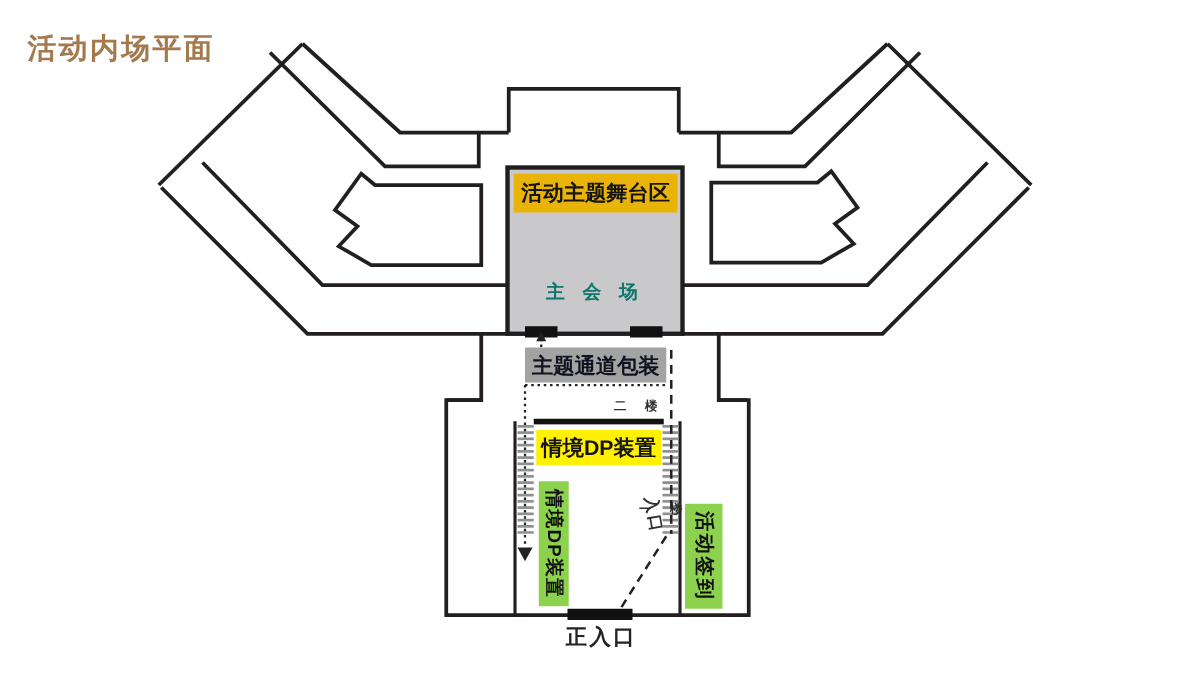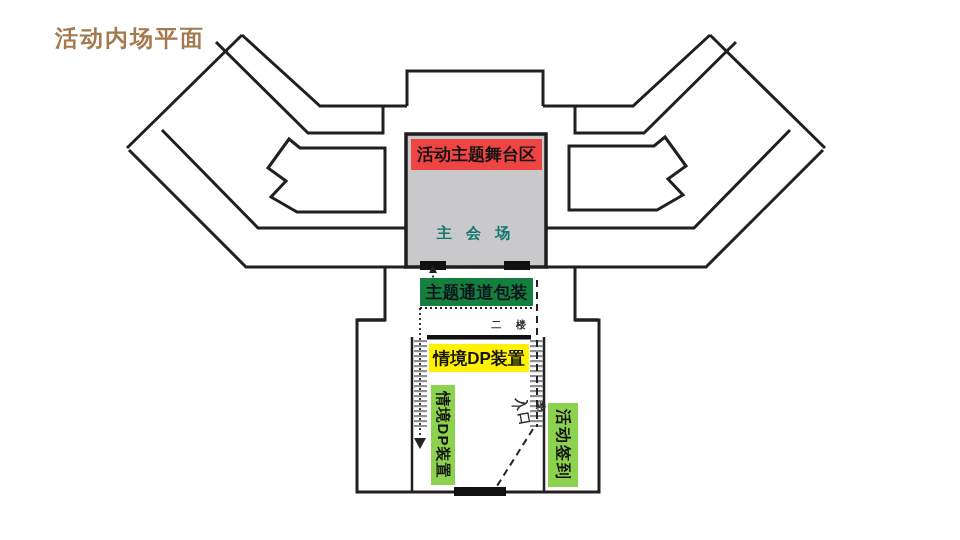--- a/index.html
+++ b/index.html
@@ -1,29 +1,29 @@
 <!DOCTYPE html>
 <html><head>
 <meta charset="utf-8">
 <style>
   html,body{margin:0;padding:0;background:#ffffff;}
   #stage{position:relative;width:960px;height:540px;background:#ffffff;overflow:hidden;
          font-family:"Liberation Sans","DejaVu Sans",sans-serif;}
   #plan-svg{position:absolute;left:0;top:0;}
 
   
-  .plan-title{position:absolute;left:22px;top:24px;width:216px;text-align:center;
+  .plan-title{position:absolute;left:22px;top:24px;width:216px;
     font-family:"Liberation Serif","DejaVu Serif",serif;font-weight:bold;
     font-size:23px;line-height:30px;color:#a5794e;letter-spacing:2px;}
 
   
   .chip{position:absolute;display:flex;align-items:center;justify-content:center;
         font-weight:bold;color:#141414;white-space:nowrap;}
-  .chip-stage  {left:411px;top:139px;width:131px;height:31px;background:#ef4444;font-size:17px;}
-  .chip-corridor{left:420px;top:278px;width:113px;height:28px;background:#15803d;font-size:17px;color:#10131f;}
+  .chip-stage  {left:411px;top:139px;width:131px;height:31px;background:#eab308;font-size:17px;}
+  .chip-corridor{left:420px;top:278px;width:113px;height:28px;background:#a3a3a3;font-size:17px;color:#10131f;}
   .chip-partition{left:429px;top:344px;width:100px;height:28px;background:#fff100;font-size:17px;}
 
   .floor-text{position:absolute;width:104px;text-align:right;color:#2e2e2e;
               font-size:10px;font-weight:bold;letter-spacing:6px;}
   .floor-2{left:428px;top:318px;}
   .floor-1{left:448px;top:388px;margin-top:12px;}
 
   .venue-text{position:absolute;left:406px;top:224px;width:140px;text-align:center;
               color:#0f766e;font-size:15px;font-weight:bold;letter-spacing:5px;}
 
@@ -131,13 +131,14 @@
   <div class="vlabel vlabel-scene">
     <div class="rot">情境DP装置</div>
   </div>
 
   <div class="entrance-text">入口</div>
 
   <div class="vlabel vlabel-checkin">
     <div class="rot">活动签到</div>
   </div>
 
+  <div class="main-entrance-text">正入口</div>
 </div>
 
 </body></html>

